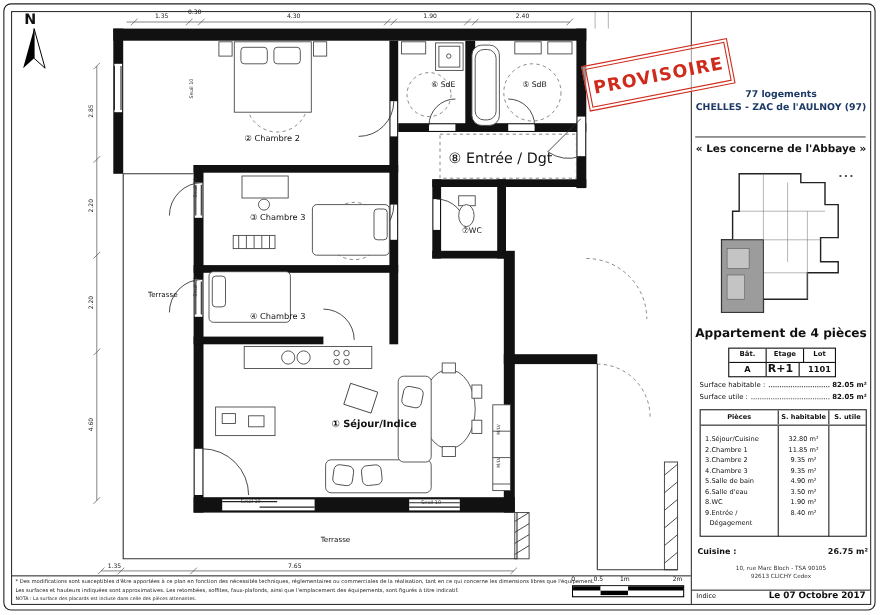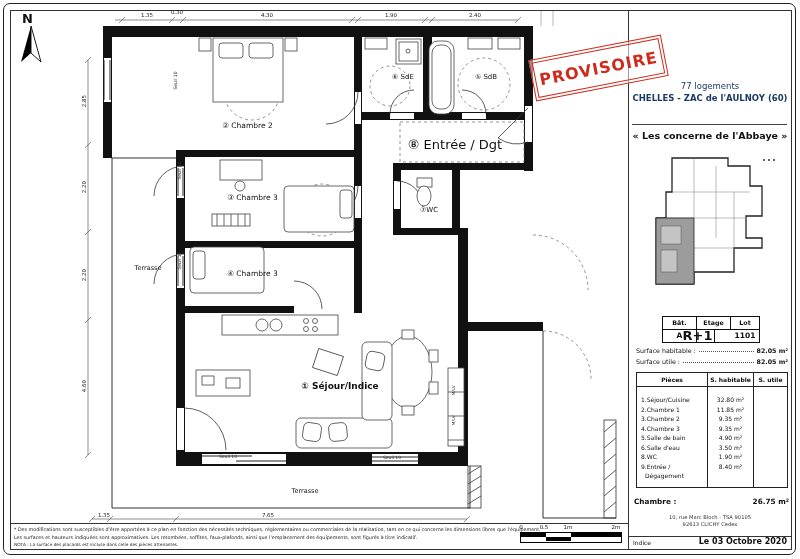--- a/index.html
+++ b/index.html
@@ -204,21 +204,21 @@
       <path d="M119,23 l6,-6 M169,23 l6,-6 M180,23 l6,-6 M349,23 l6,-6 M355,23 l6,-6 M422,23 l6,-6 M429,23 l6,-6 M515,23 l6,-6"></path>
       <line x1="88" y1="60" x2="88" y2="455"></line>
       <path d="M85,63 l6,-6 M85,148 l6,-6 M85,235 l6,-6 M85,323 l6,-6 M85,458 l6,-6"></path>
       <line x1="92" y1="519" x2="467" y2="519"></line>
       <path d="M89,522 l6,-6 M107,522 l6,-6 M173,522 l6,-6 M464,522 l6,-6"></path>
     </g>
   </svg>
 
   <div class="t roomlbl" style="left:200px;top:122px;width:95px;">② Chambre 2</div>
   <div class="t roomlbl" style="left:205px;top:194px;width:95px;">③ Chambre 3</div>
-  <div class="t roomlbl" style="left:205px;top:270px;width:95px;">④ Chambre 3</div>
+  <div class="t roomlbl" style="left:205px;top:284px;width:95px;">④ Chambre 3</div>
   <div class="t roomlbl" style="left:375px;top:74px;width:56px;font-size:7px;">⑥ SdE</div>
   <div class="t roomlbl" style="left:458px;top:74px;width:56px;font-size:7px;">⑤ SdB</div>
   <div class="t roomlbl" style="left:405px;top:207px;width:48px;font-size:7px;">⑦WC</div>
   <div class="t roomlbl" style="left:405px;top:138px;width:100px;font-size:13px;">⑧ Entrée / Dgt</div>
   <div class="t roomlbl" style="left:280px;top:382px;width:120px;font-size:9px;font-weight:bold;">① Séjour/Indice</div>
   <div class="t" style="left:118px;top:265px;width:60px;font-size:6.5px;text-align:center;">Terrasse</div>
   <div class="t" style="left:270px;top:488px;width:70px;font-size:6.5px;text-align:center;">Terrasse</div>
 
   <div class="t seuil" style="left:208px;top:455px;width:40px;">Seuil 10</div>
   <div class="t seuil" style="left:372px;top:456px;width:40px;">Seuil 10</div>
@@ -256,22 +256,22 @@
   <div class="t scale-num" style="left:608px;top:524px;width:16px;text-align:center;">2m</div>
   <div class="abs" style="left:520px;top:532px;width:100px;height:9px;border:1px solid #000;">
     <div class="abs" style="left:0;top:0;width:25px;height:4px;background:#000;"></div>
     <div class="abs" style="left:25px;top:0;width:25px;height:4px;background:#fff;"></div>
     <div class="abs" style="left:50px;top:0;width:50px;height:4px;background:#000;"></div>
     <div class="abs" style="left:0;top:4px;width:25px;height:4px;background:#fff;"></div>
     <div class="abs" style="left:25px;top:4px;width:25px;height:4px;background:#000;"></div>
     <div class="abs" style="left:50px;top:4px;width:50px;height:4px;background:#fff;"></div>
   </div>
 
-  <div class="t panel-center navy" style="top:82px;font-size:8.5px;font-weight:normal;">77 logements</div>
-  <div class="t panel-center navy" style="top:94px;font-size:8.5px;font-weight:bold;">CHELLES - ZAC de l'AULNOY (60)</div>
+  <div class="t panel-center navy" style="top:82px;font-size:8.5px;font-weight:bold;">77 logements</div>
+  <div class="t panel-center navy" style="top:94px;font-size:8.5px;font-weight:bold;">CHELLES - ZAC de l'AULNOY (97)</div>
   <div class="abs hline" style="left:632px;top:124px;width:155px;background:#444;"></div>
   <div class="t panel-center" style="top:131px;font-size:9.5px;font-weight:bold;">« Les concerne de l'Abbaye »</div>
 
   <svg class="abs" style="left:650px;top:152px;" width="126" height="142" viewBox="0 0 126 142">
     <path d="M22,6 H78 V14 H100 V34 H112 V64 H96 V86 H112 V96 H84 V120 H44 V132 H6 V66 H16 V40 H22 Z" fill="#fff" stroke="#222" stroke-width="1.3"></path>
     <g stroke="#777" stroke-width="0.5" fill="none">
       <line x1="22" y1="40" x2="100" y2="40"></line>
       <line x1="16" y1="66" x2="96" y2="66"></line>
       <line x1="44" y1="6" x2="44" y2="66"></line>
       <line x1="66" y1="14" x2="66" y2="86"></line>
@@ -280,27 +280,28 @@
       <line x1="30" y1="66" x2="30" y2="132"></line>
     </g>
     <polygon points="6,66 44,66 44,132 6,132" fill="#9c9c9c" stroke="#333" stroke-width="0.9"></polygon>
     <rect x="11" y="74" width="20" height="18" fill="#c4c4c4" stroke="#555" stroke-width="0.5"></rect>
     <rect x="11" y="98" width="16" height="22" fill="#c4c4c4" stroke="#555" stroke-width="0.5"></rect>
     <circle cx="114" cy="8" r="1" fill="#333"></circle>
       <circle cx="119" cy="8" r="1" fill="#333"></circle>
       <circle cx="124" cy="8" r="1" fill="#333"></circle>
   </svg>
 
+  <div class="t panel-center" style="top:297px;font-size:11px;font-weight:bold;">Appartement de 4 pièces</div>
 
   <div class="abs" style="left:662px;top:316px;width:96px;height:25px;border:1px solid #111;">
     <div class="abs" style="left:0;top:0;width:33px;height:12px;border-right:1px solid #111;border-bottom:1px solid #111;font-size:6.3px;font-weight:bold;text-align:center;line-height:12px;">Bât.</div>
     <div class="abs" style="left:34px;top:0;width:33px;height:12px;border-right:1px solid #111;border-bottom:1px solid #111;font-size:6.3px;font-weight:bold;text-align:center;line-height:12px;">Etage</div>
     <div class="abs" style="left:68px;top:0;width:28px;height:12px;border-bottom:1px solid #111;font-size:6.3px;font-weight:bold;text-align:center;line-height:12px;">Lot</div>
     <div class="abs" style="left:0;top:13px;width:33px;height:12px;border-right:1px solid #111;font-size:7.5px;font-weight:bold;text-align:center;line-height:12px;">A</div>
-    <div class="abs" style="left:18px;top:13px;width:33px;height:12px;border-right:1px solid #111;font-size:13px;font-weight:bold;text-align:center;line-height:12px;">R+1</div>
+    <div class="abs" style="left:30px;top:13px;width:33px;height:12px;border-right:1px solid #111;font-size:10px;font-weight:bold;text-align:center;line-height:12px;">R+1</div>
     <div class="abs" style="left:68px;top:13px;width:28px;height:12px;font-size:7.5px;font-weight:bold;text-align:center;line-height:12px;">1101</div>
   </div>
 
   <div class="surfrow" style="left:636px;top:347px;width:152px;">
     <span>Surface habitable :</span>
     <span class="leader"></span>
     <span style="font-weight:bold;">82.05 m²</span>
   </div>
   <div class="surfrow" style="left:636px;top:358px;width:152px;">
     <span>Surface utile :</span>
@@ -334,24 +335,24 @@
         <div>4.90 m²</div>
         <div>3.50 m²</div>
         <div>1.90 m²</div>
         <div>8.40 m²</div>
       </div>
       <div class="rt-col" style="width:33px;"></div>
     </div>
   </div>
 
   <div class="abs" style="left:634px;top:497px;width:155px;display:flex;justify-content:space-between;font-size:7.3px;font-weight:bold;">
-    <span>Chambre :</span>
+    <span>Cuisine :</span>
     <span>26.75 m²</span>
   </div>
 
   <div class="t panel-center" style="top:515px;font-size:5.2px;color:#333;">10, rue Marc Bloch - TSA 90105</div>
   <div class="t panel-center" style="top:522px;font-size:5.2px;color:#333;">92613 CLICHY Cedex</div>
 
   <div class="abs hline" style="left:629px;top:536px;width:162px;"></div>
   <div class="t" style="left:633px;top:540px;font-size:6px;">Indice</div>
-  <div class="t" style="left:660px;top:538px;width:127px;text-align:right;font-size:8px;font-weight:bold;">Le 03 Octobre 2020</div>
+  <div class="t" style="left:660px;top:538px;width:127px;text-align:right;font-size:8px;font-weight:bold;">Le 07 Octobre 2017</div>
 
 </div>
 
 </body></html>

